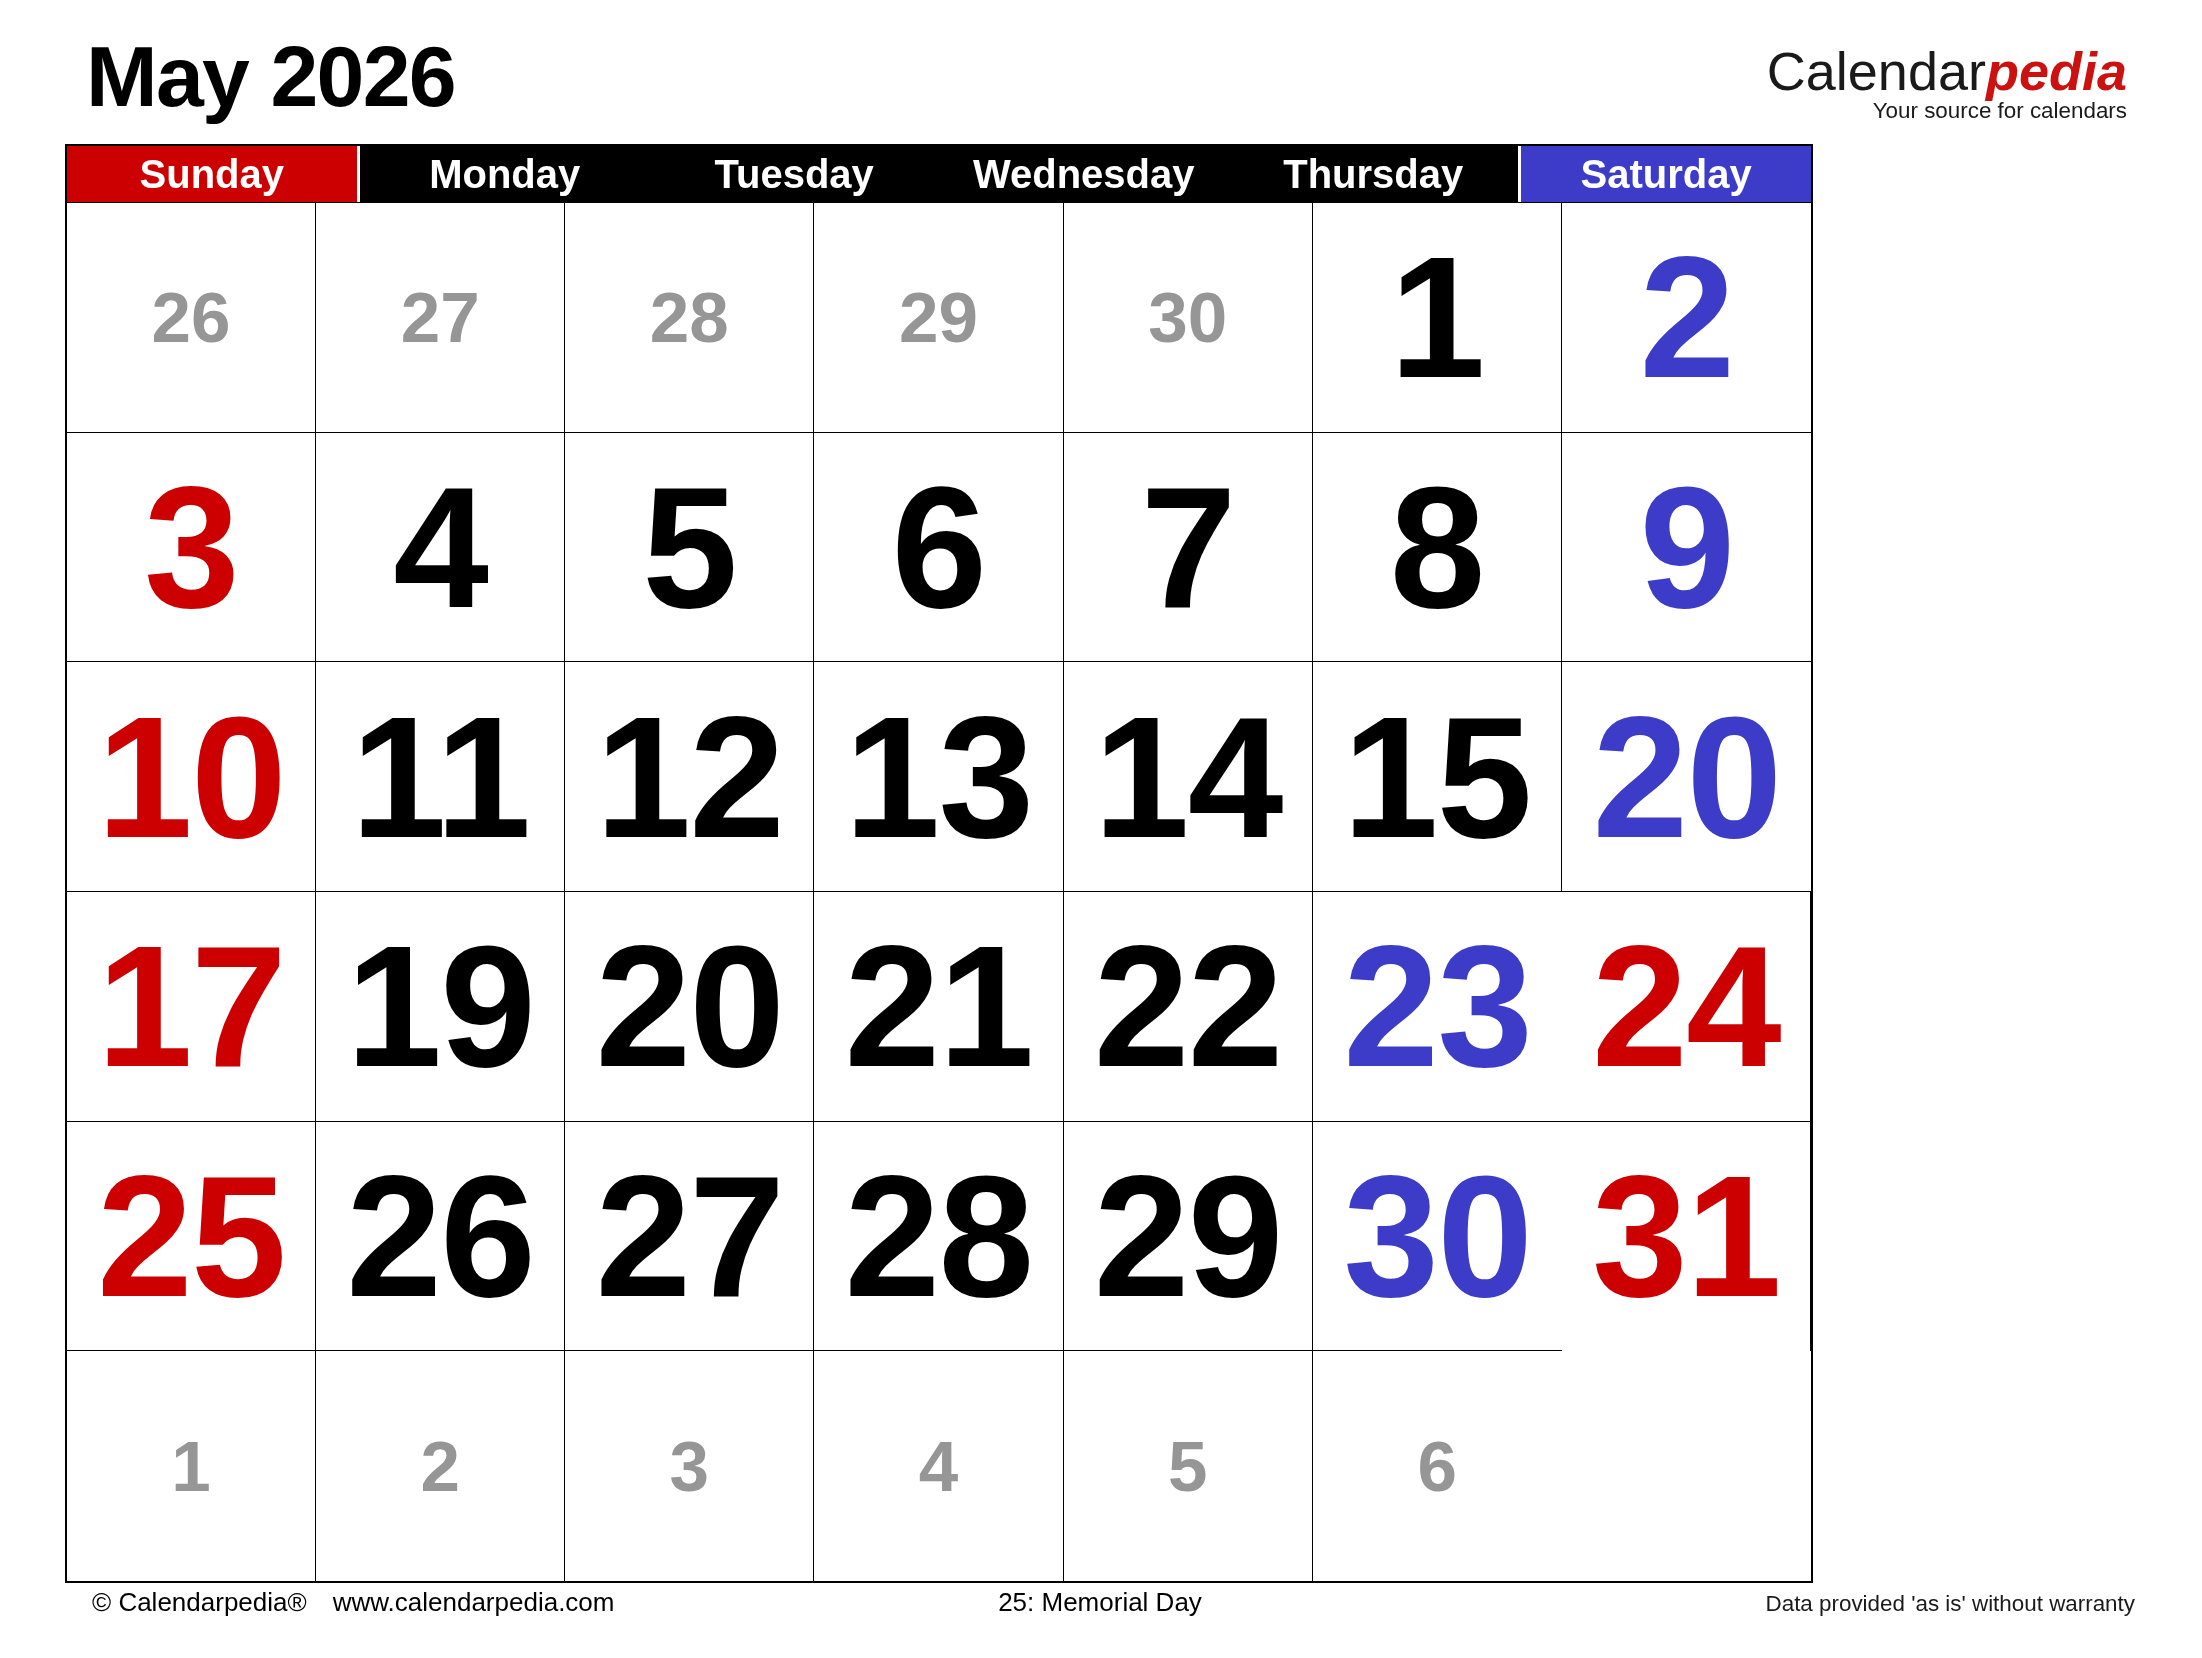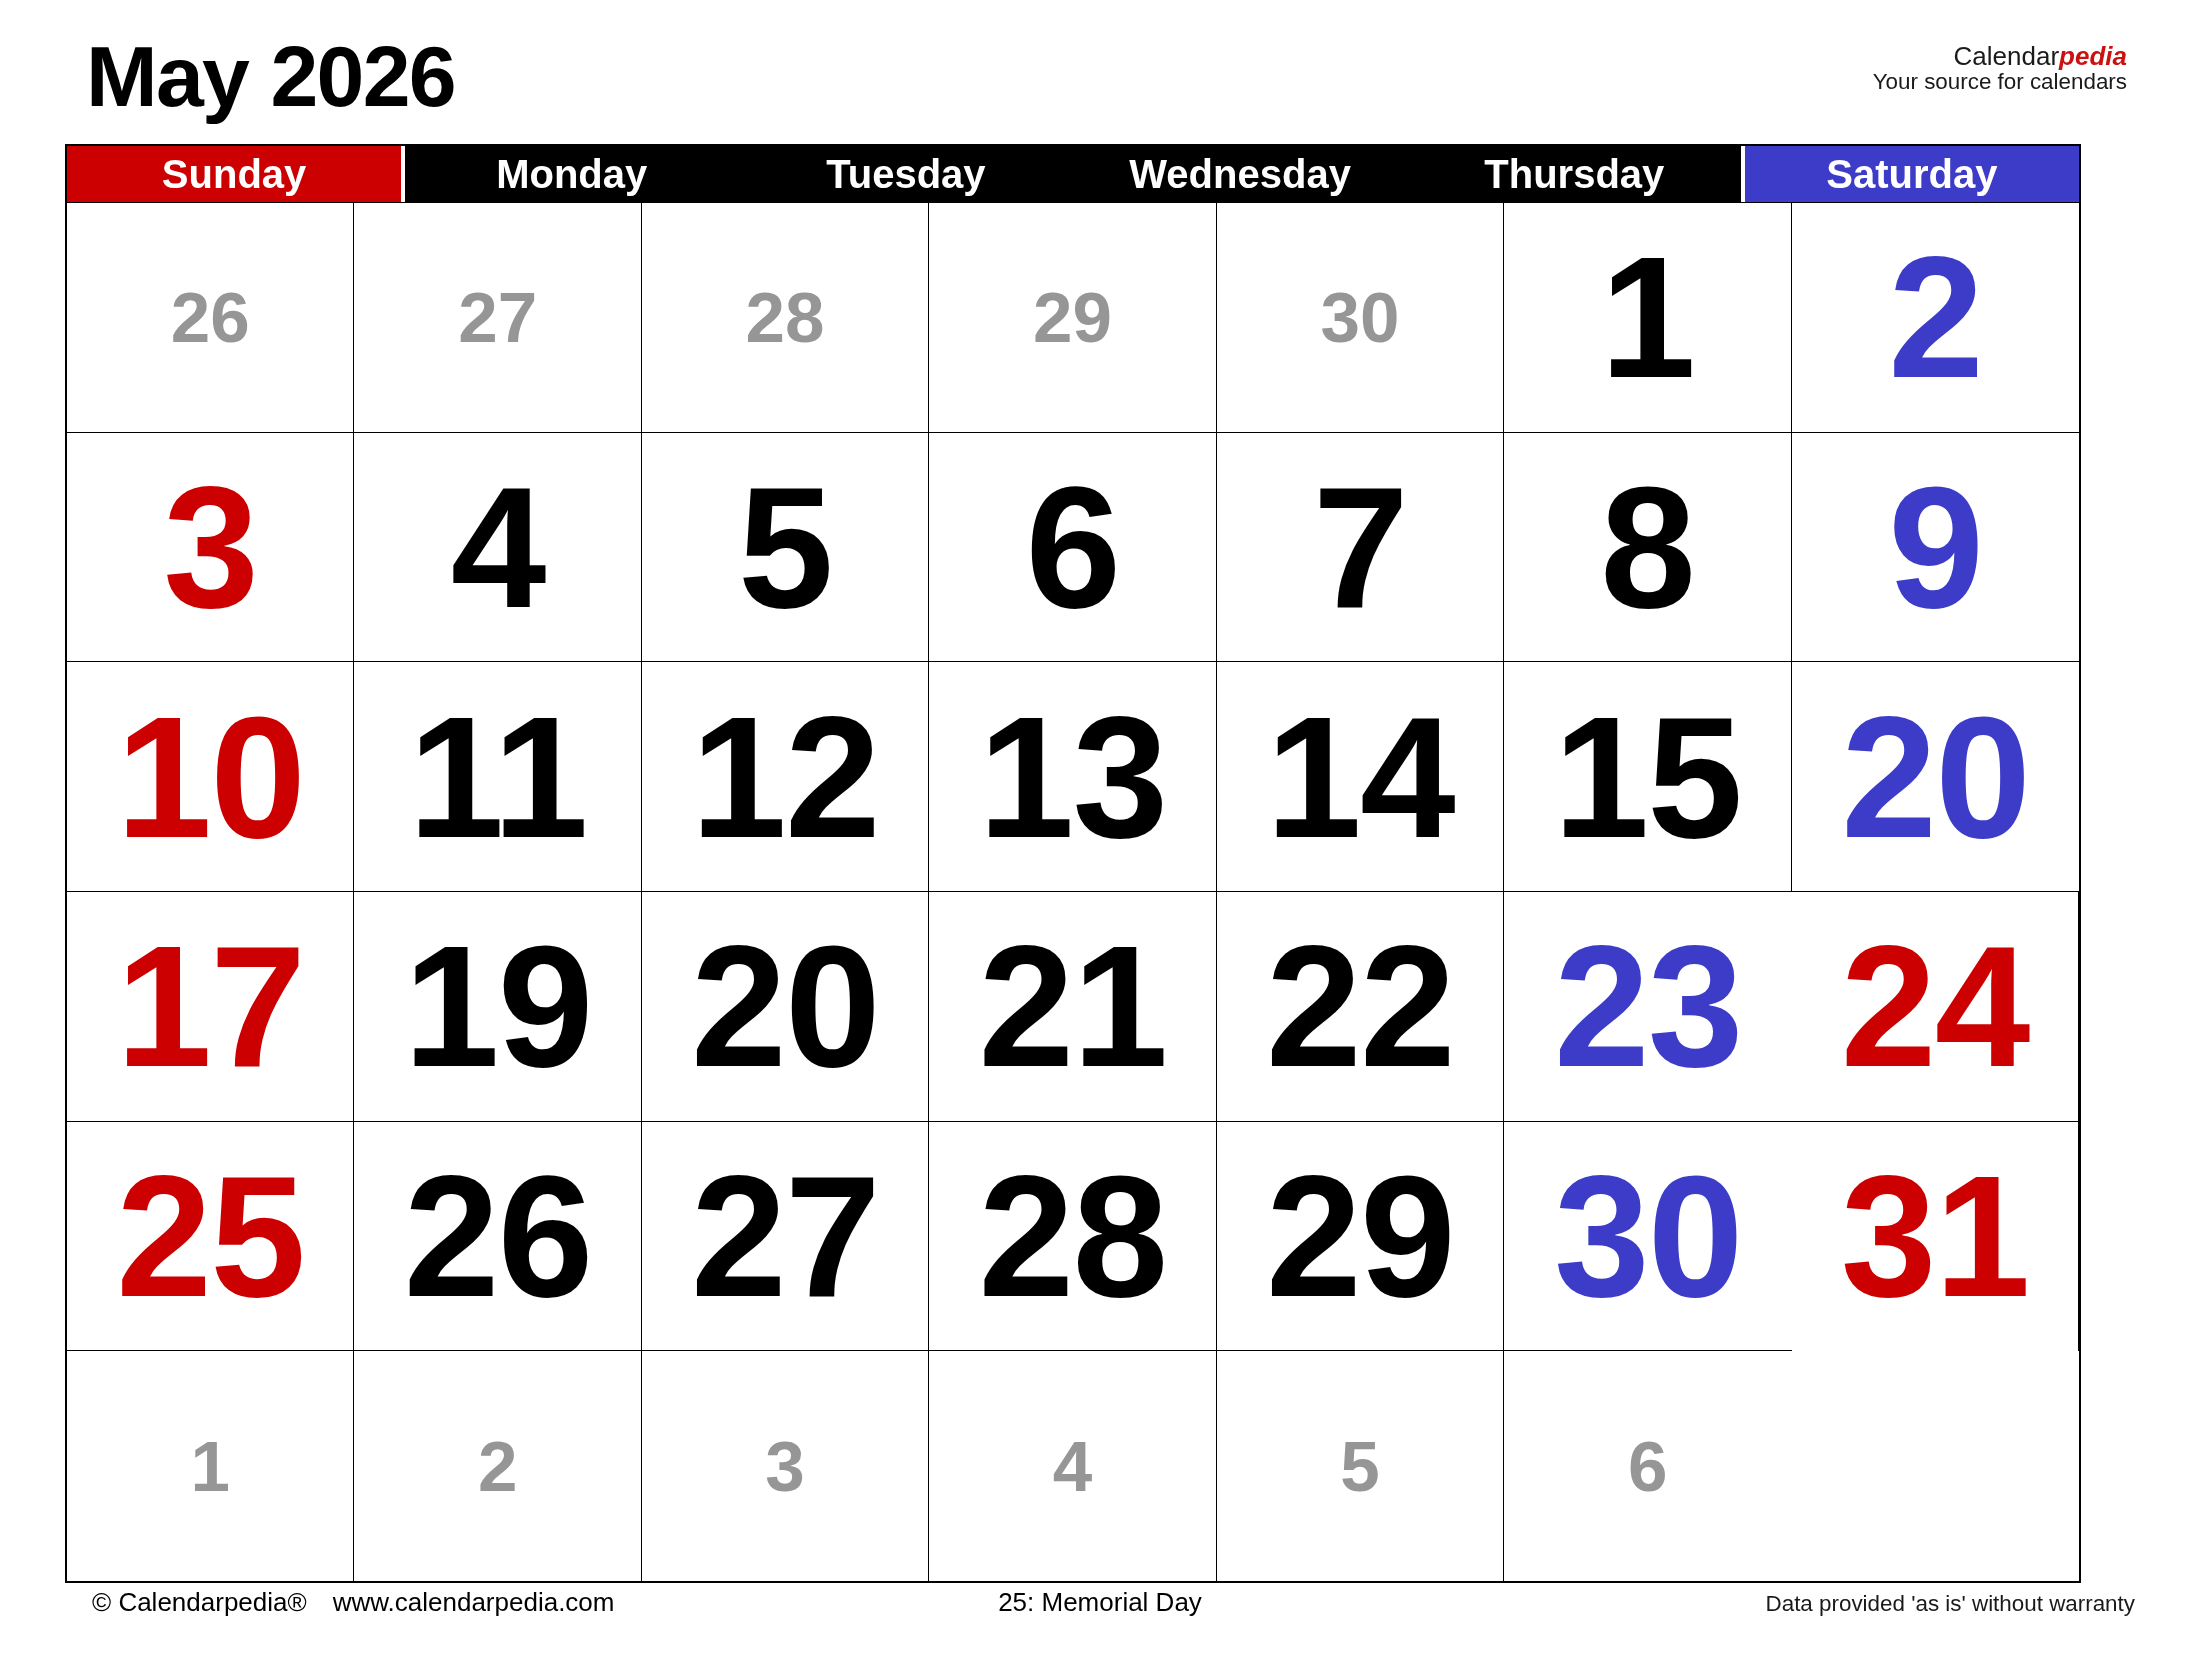--- a/index.html
+++ b/index.html
@@ -5,26 +5,26 @@
   html,body{margin:0;padding:0;}
   body{
     width:2203px;height:1659px;position:relative;background:#ffffff;
     font-family:"Liberation Sans", sans-serif;overflow:hidden;
   }
   .page-title{
     position:absolute;left:86px;top:33px;
     font-size:86px;font-weight:bold;color:#000;letter-spacing:-1.7px;line-height:1;
   }
   .logo{position:absolute;right:76px;top:43px;text-align:right;line-height:1.04;}
-  .logo-main{font-size:26px;color:#1a1a1a;letter-spacing:0;}
+  .logo-main{font-size:54px;color:#1a1a1a;letter-spacing:0;}
   .logo-red{color:#cc1111;font-weight:bold;font-style:italic;}
   .logo-tagline{font-size:22.4px;color:#1a1a1a;}
 
   .calendar{
-    position:absolute;left:65px;top:144px;width:2016px;height:1439px;
+    position:absolute;left:65px;top:144px;width:1748px;height:1439px;
     border:2.6px solid #000;box-sizing:border-box;
     display:flex;flex-direction:column;background:#fff;
   }
   .header-row{
     display:flex;height:57px;flex:0 0 57px;
     border-bottom:1.7px solid #000;box-sizing:border-box;background:#fff;
   }
   .header-cell{
     flex:1;display:flex;align-items:center;justify-content:center;
     color:#fff;font-weight:bold;font-size:40px;line-height:1;

